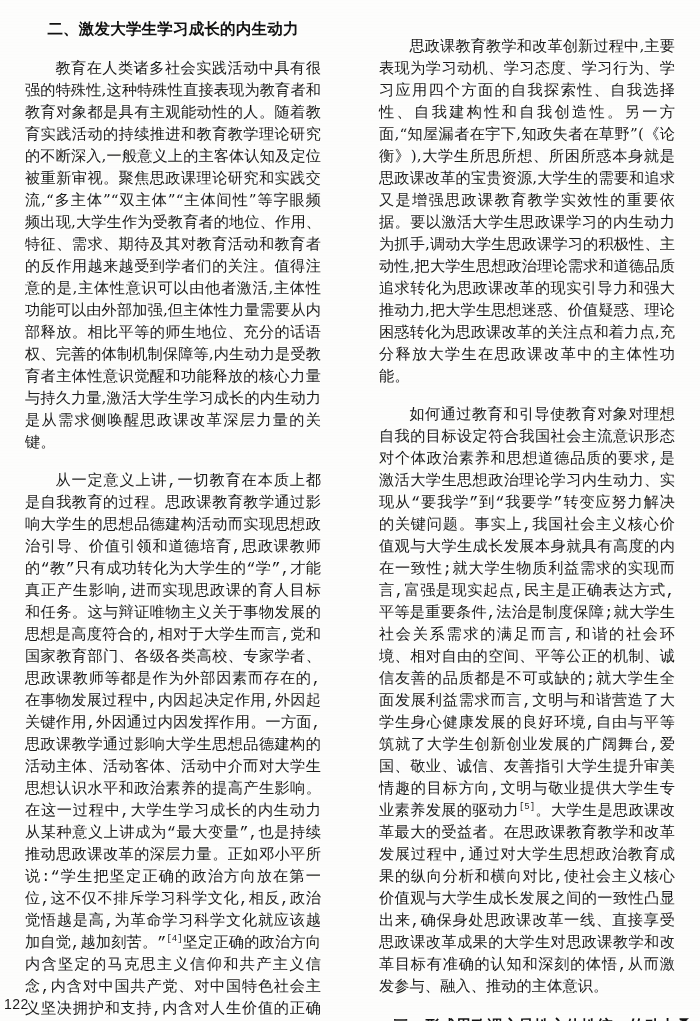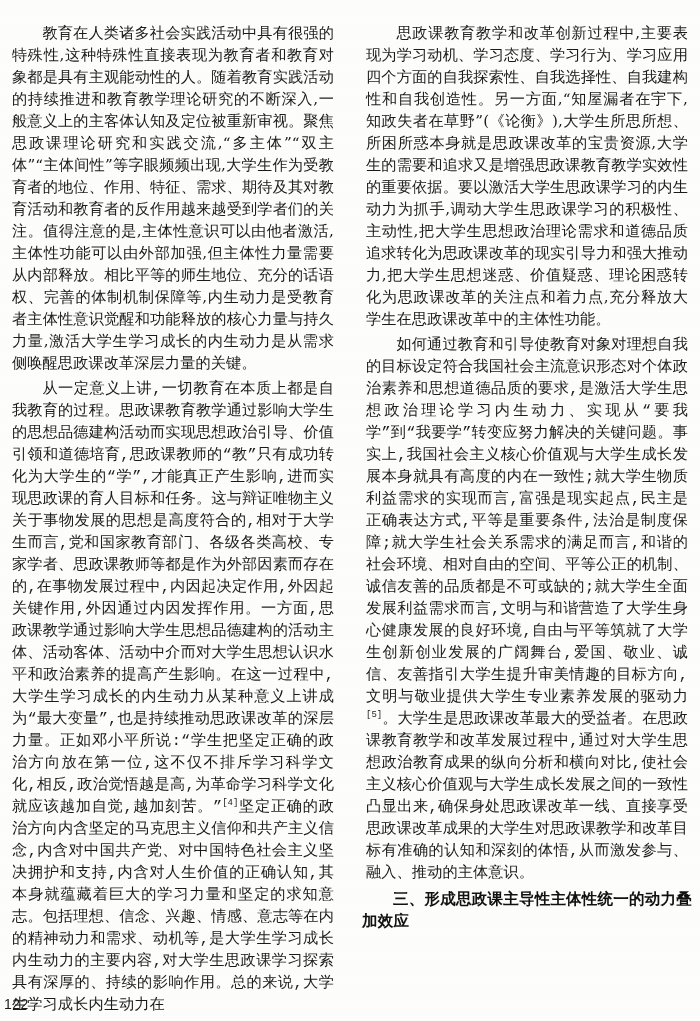--- a/index.html
+++ b/index.html
@@ -52,21 +52,21 @@
     text-indent: 2em;
     letter-spacing: 0.2px;
     color: #111;
   }
   .col.left h2.section-heading {
     text-indent: 0;
     text-align: center;
     text-align-last: center;
   }
   p.body-text {
-    margin: 4px;
+    margin: 17px;
     font-size: 15.2px;
     line-height: 22px;
     text-align: justify;
     text-align-last: left;
     text-indent: 2em;
     letter-spacing: 0.1px;
     word-break: break-all;
     color: #1b1b1b;
   }
   p.body-text + p.body-text {
@@ -94,20 +94,21 @@
 </style>
 </head>
 <body>
 
 <div class="page">
 
   <div class="columns">
 
     <div class="col left">
 
+      <h2 class="section-heading">二、激发大学生学习成长的内生动力</h2>
 
       <p class="body-text">教育在人类诸多社会实践活动中具有很强的特殊性,这种特殊性直接表现为教育者和教育对象都是具有主观能动性的人。随着教育实践活动的持续推进和教育教学理论研究的不断深入,一般意义上的主客体认知及定位被重新审视。聚焦思政课理论研究和实践交流,“多主体”“双主体”“主体间性”等字眼频频出现,大学生作为受教育者的地位、作用、特征、需求、期待及其对教育活动和教育者的反作用越来越受到学者们的关注。值得注意的是,主体性意识可以由他者激活,主体性功能可以由外部加强,但主体性力量需要从内部释放。相比平等的师生地位、充分的话语权、完善的体制机制保障等,内生动力是受教育者主体性意识觉醒和功能释放的核心力量与持久力量,激活大学生学习成长的内生动力是从需求侧唤醒思政课改革深层力量的关键。</p>
 
       <p class="body-text"><span>从一定意义上讲,一切教育在本质上都是自我教育的过程。思政课教育教学通过影响大学生的思想品德建构活动而实现思想政治引导、价值引领和道德培育,思政课教师的“教”只有成功转化为大学生的“学”,才能真正产生影响,进而实现思政课的育人目标和任务。这与辩证唯物主义关于事物发展的思想是高度符合的,相对于大学生而言,党和国家教育部门、各级各类高校、专家学者、思政课教师等都是作为外部因素而存在的,在事物发展过程中,内因起决定作用,外因起关键作用,外因通过内因发挥作用。一方面,思政课教学通过影响大学生思想品德建构的活动主体、活动客体、活动中介而对大学生思想认识水平和政治素养的提高产生影响。在这一过程中,大学生学习成长的内生动力从某种意义上讲成为“最大变量”,也是持续推动思政课改革的深层力量。正如邓小平所说:“学生把坚定正确的政治方向放在第一位,这不仅不排斥学习科学文化,相反,政治觉悟越是高,为革命学习科学文化就应该越加自觉,越加刻苦。”</span><sup class="cite">[4]</sup><span>坚定正确的政治方向内含坚定的马克思主义信仰和共产主义信念,内含对中国共产党、对中国特色社会主义坚决拥护和支持,内含对人生价值的正确认知,其本身就蕴藏着巨大的学习力量和坚定的求知意志。包括理想、信念、兴趣、情感、意志等在内的精神动力和需求、动机等,是大学生学习成长内生动力的主要内容,对大学生思政课学习探索具有深厚的、持续的影响作用。总的来说,大学生学习成长内生动力在</span></p>
 
     </div>
 
     <div class="col right">
 
       <p class="body-text">思政课教育教学和改革创新过程中,主要表现为学习动机、学习态度、学习行为、学习应用四个方面的自我探索性、自我选择性、自我建构性和自我创造性。另一方面,“知屋漏者在宇下,知政失者在草野”(《论衡》),大学生所思所想、所困所惑本身就是思政课改革的宝贵资源,大学生的需要和追求又是增强思政课教育教学实效性的重要依据。要以激活大学生思政课学习的内生动力为抓手,调动大学生思政课学习的积极性、主动性,把大学生思想政治理论需求和道德品质追求转化为思政课改革的现实引导力和强大推动力,把大学生思想迷惑、价值疑惑、理论困惑转化为思政课改革的关注点和着力点,充分释放大学生在思政课改革中的主体性功能。</p>

